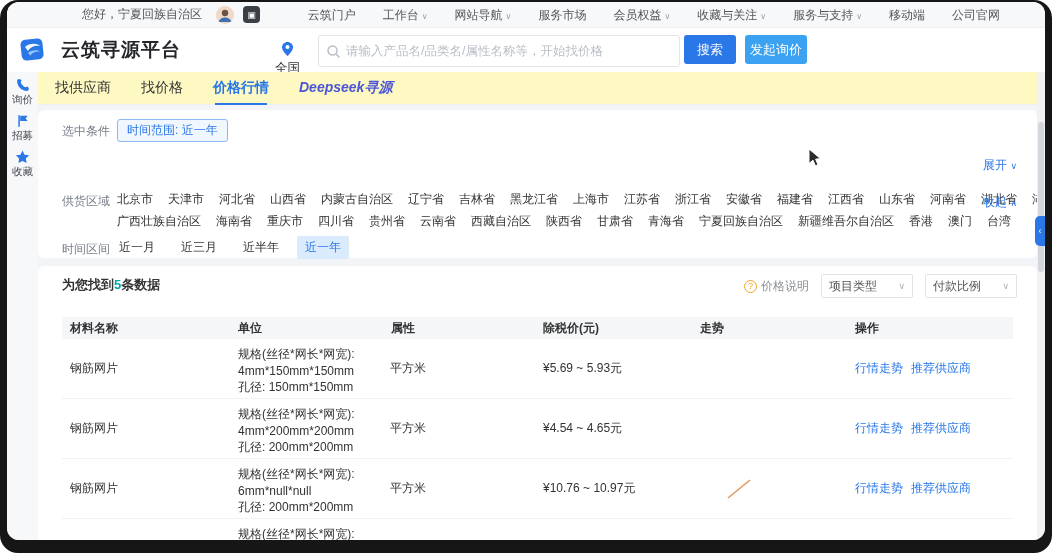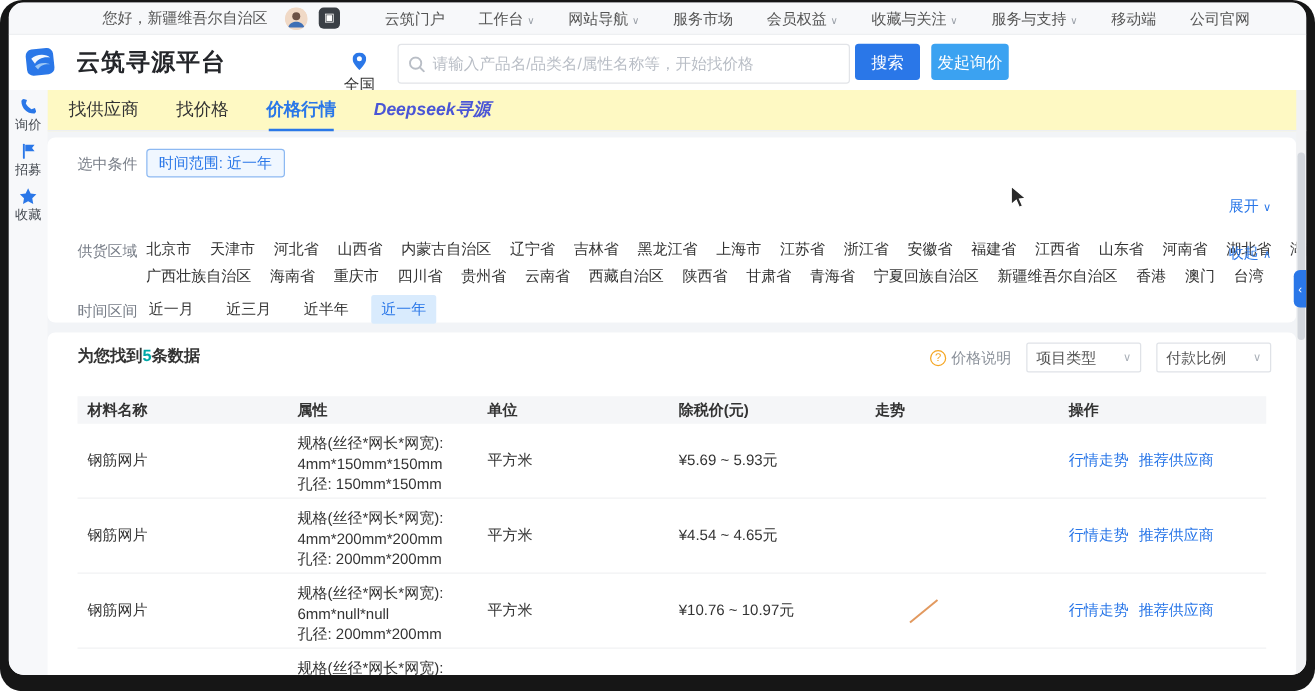--- a/index.html
+++ b/index.html
@@ -86,21 +86,21 @@
   .side-toggle { position:absolute; right:0; top:214px; width:10px; height:30px; background:#2a77e8; border-radius:5px 0 0 5px; color:#fff; font-size:9px; display:flex; align-items:center; justify-content:center; cursor:pointer; }
   .cursor { position:absolute; left:801px; top:146px; pointer-events:none; }
 </style>
 </head>
 <body>
 
 <div class="frame">
 <div class="screen">
 
   <div class="topbar">
-    <span class="greeting">您好，新疆维吾尔自治区</span>
+    <span class="greeting">您好，宁夏回族自治区</span>
     <span class="avatar">
       <svg width="18" height="18" viewBox="0 0 18 18">
             <circle cx="9" cy="9" r="9" fill="#f0d9c6"></circle>
             <circle cx="9" cy="7" r="3.2" fill="#6b5246"></circle>
             <path d="M2.5 16c1-3.4 4-4.6 6.5-4.6s5.5 1.2 6.5 4.6z" fill="#3f6fb5"></path>
           </svg>
     </span>
     <span class="chip">
           <span>▣</span>
         </span>
@@ -258,22 +258,22 @@
       </div>
       <div class="select">
         <span>付款比例</span>
         <span class="chev">∨</span>
       </div>
     </div>
 
     <div class="table">
       <div class="thead">
         <span class="cell c1">材料名称</span>
+        <span class="cell c3">单位</span>
         <span class="cell c2">属性</span>
-        <span class="cell c3">单位</span>
         <span class="cell c4">除税价(元)</span>
         <span class="cell c5">走势</span>
         <span class="cell c6">操作</span>
       </div>
       <div>
 
           <div class="trow">
             <span class="cell c1 cell-mid">钢筋网片</span>
             <span class="cell c2 spec">
               <div>规格(丝径*网长*网宽):</div>

